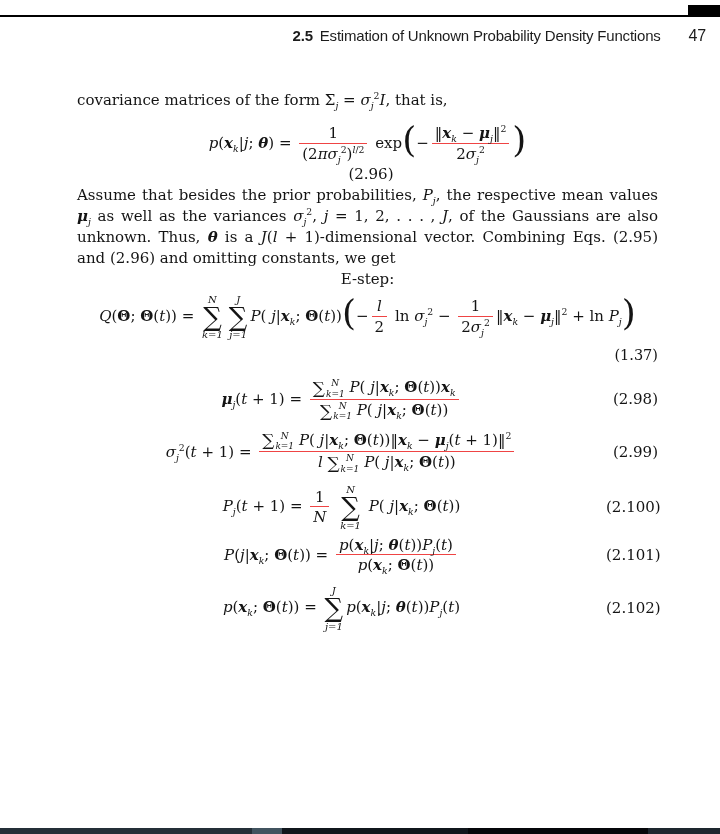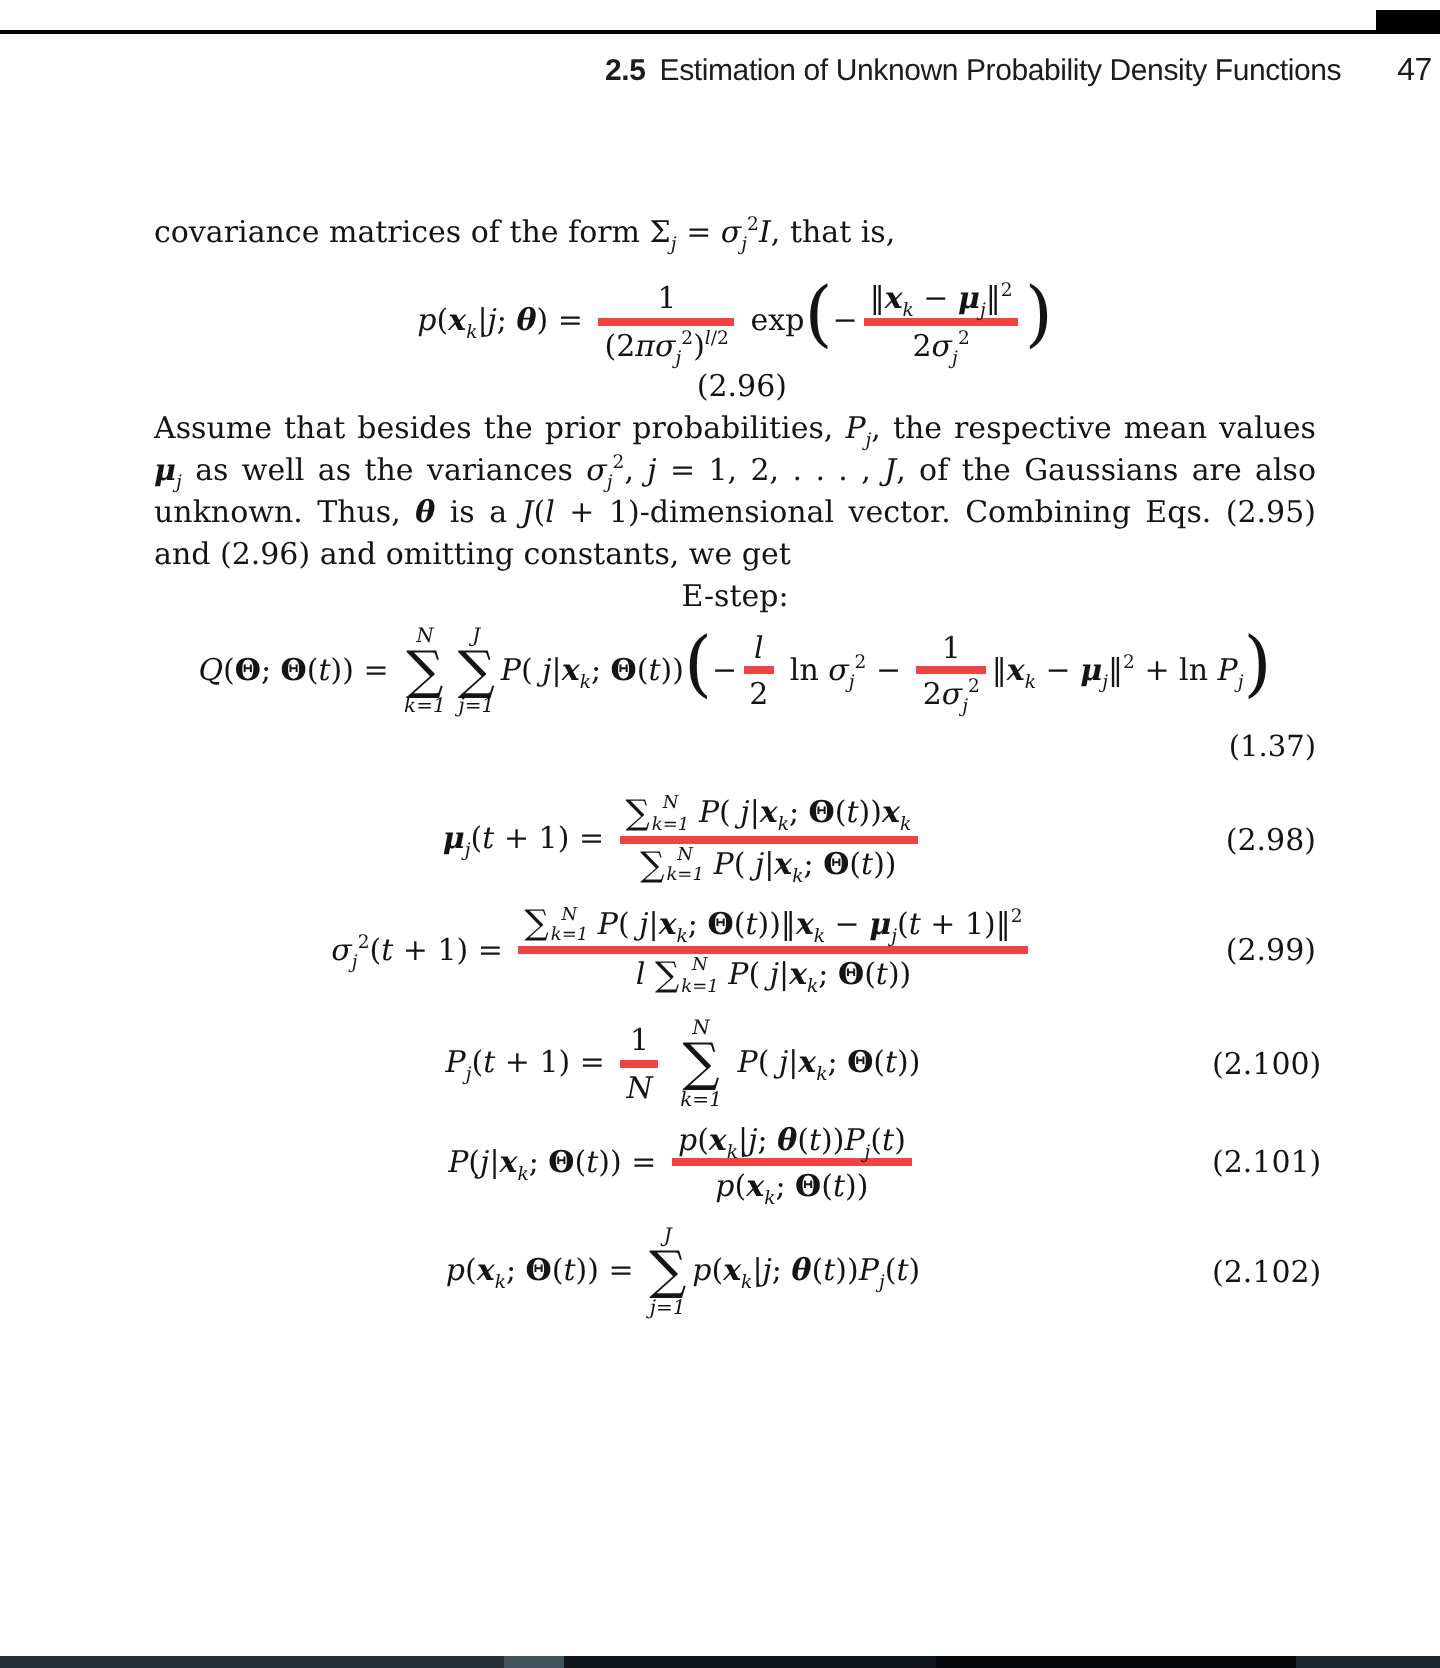--- a/index.html
+++ b/index.html
@@ -7,45 +7,45 @@
     width:720px; height:834px; background:#ffffff; overflow:hidden; position:relative;
     font-family:"DejaVu Serif","DejaVu Sans",serif; color:#141414;
     -webkit-font-smoothing:antialiased;
   }
   .page { position:absolute; inset:0; }
 
   
   .top-rule { position:absolute; top:15px; left:0; width:720px; height:2px; background:#000; }
   .corner-box { position:absolute; top:5px; left:688px; width:32px; height:11px; background:#000; }
   .header {
-    position:absolute; top:27px; left:12px; width:704px;
+    position:absolute; top:27px; left:2px; width:704px;
     display:flex; justify-content:flex-end; align-items:baseline;
     font-family:"Liberation Sans","DejaVu Sans",sans-serif; font-size:15px;
     letter-spacing:-0.2px; color:#1c1c1c;
   }
   .header .sec   { font-weight:bold; margin-right:7px; }
   .header .pageno{ font-weight:normal; margin-left:28px; font-size:16px; }
 
   
   .content {
-    position:absolute; left:77px; top:106px; width:581px;
+    position:absolute; left:77px; top:90px; width:581px;
     font-size:15px; line-height:21px; text-align:justify;
   }
   .content p { margin:0; }
 
   
   i { font-style:italic; }
   .v { font-style:italic; font-weight:bold; }            
   sub, sup { font-size:0.62em; line-height:0; }
   sub { font-style:italic; }
   sup { font-style:normal; }
 
   .fr { display:inline-block; vertical-align:middle; text-align:center; margin:0 3px; line-height:1.25; }
   .fr .nu, .fr .de { display:block; padding:0 3px; }
-  .fr .de { border-top:4px solid #ef4444; padding-top:1px; }
+  .fr .de { border-top:1px solid #ef4444; padding-top:1px; }
 
   .sm { display:inline-flex; flex-direction:column; align-items:center; vertical-align:middle;
         margin:0 3px; line-height:1; }
   .sm .sg { font-size:26px; line-height:0.95; font-style:normal; }
   .sm .lt, .sm .lb { font-size:10px; font-style:italic; line-height:1.1; }
 
   .is { display:inline-flex; align-items:center; vertical-align:middle; line-height:1; }
   .is .sg2 { font-size:17px; }
   .is .il  { display:inline-flex; flex-direction:column; font-size:9px; font-style:italic;
              line-height:1.15; margin-left:1px; }

